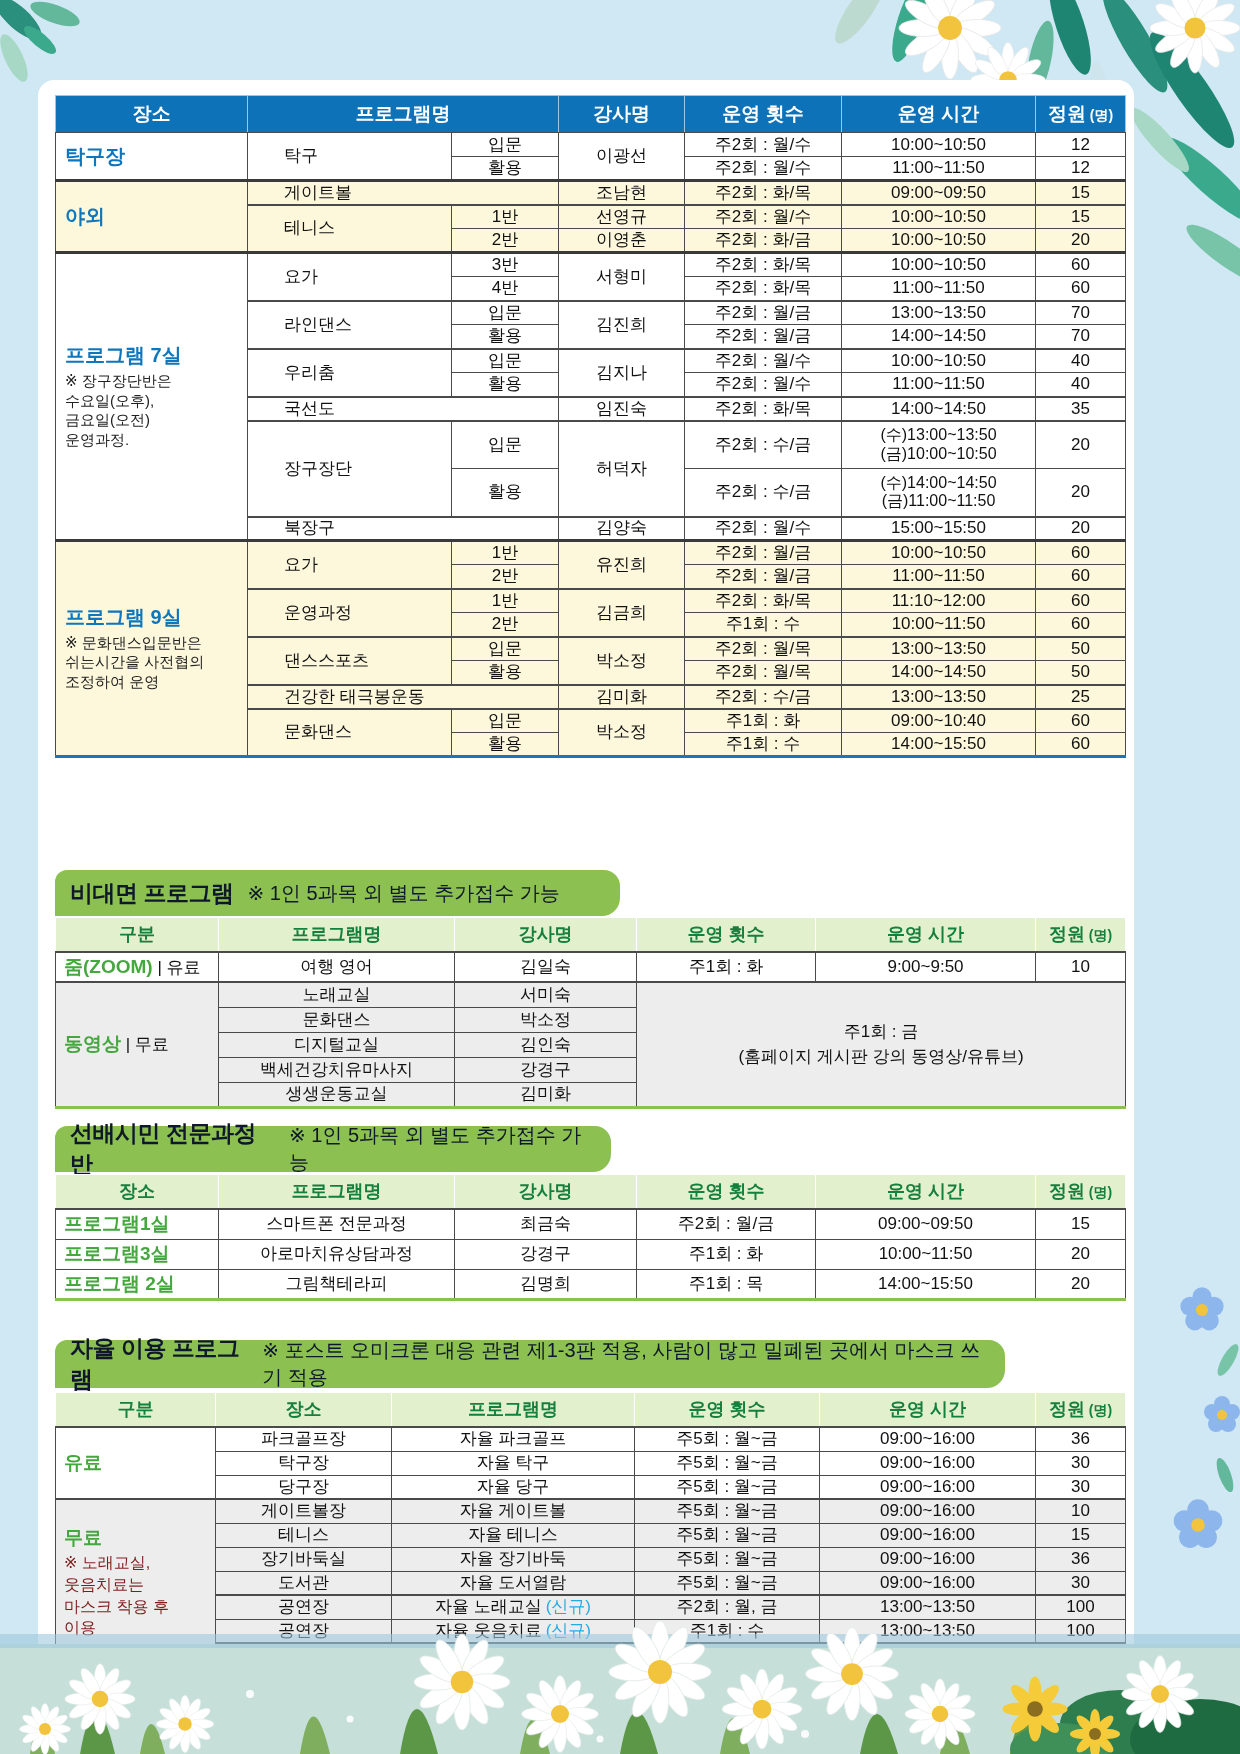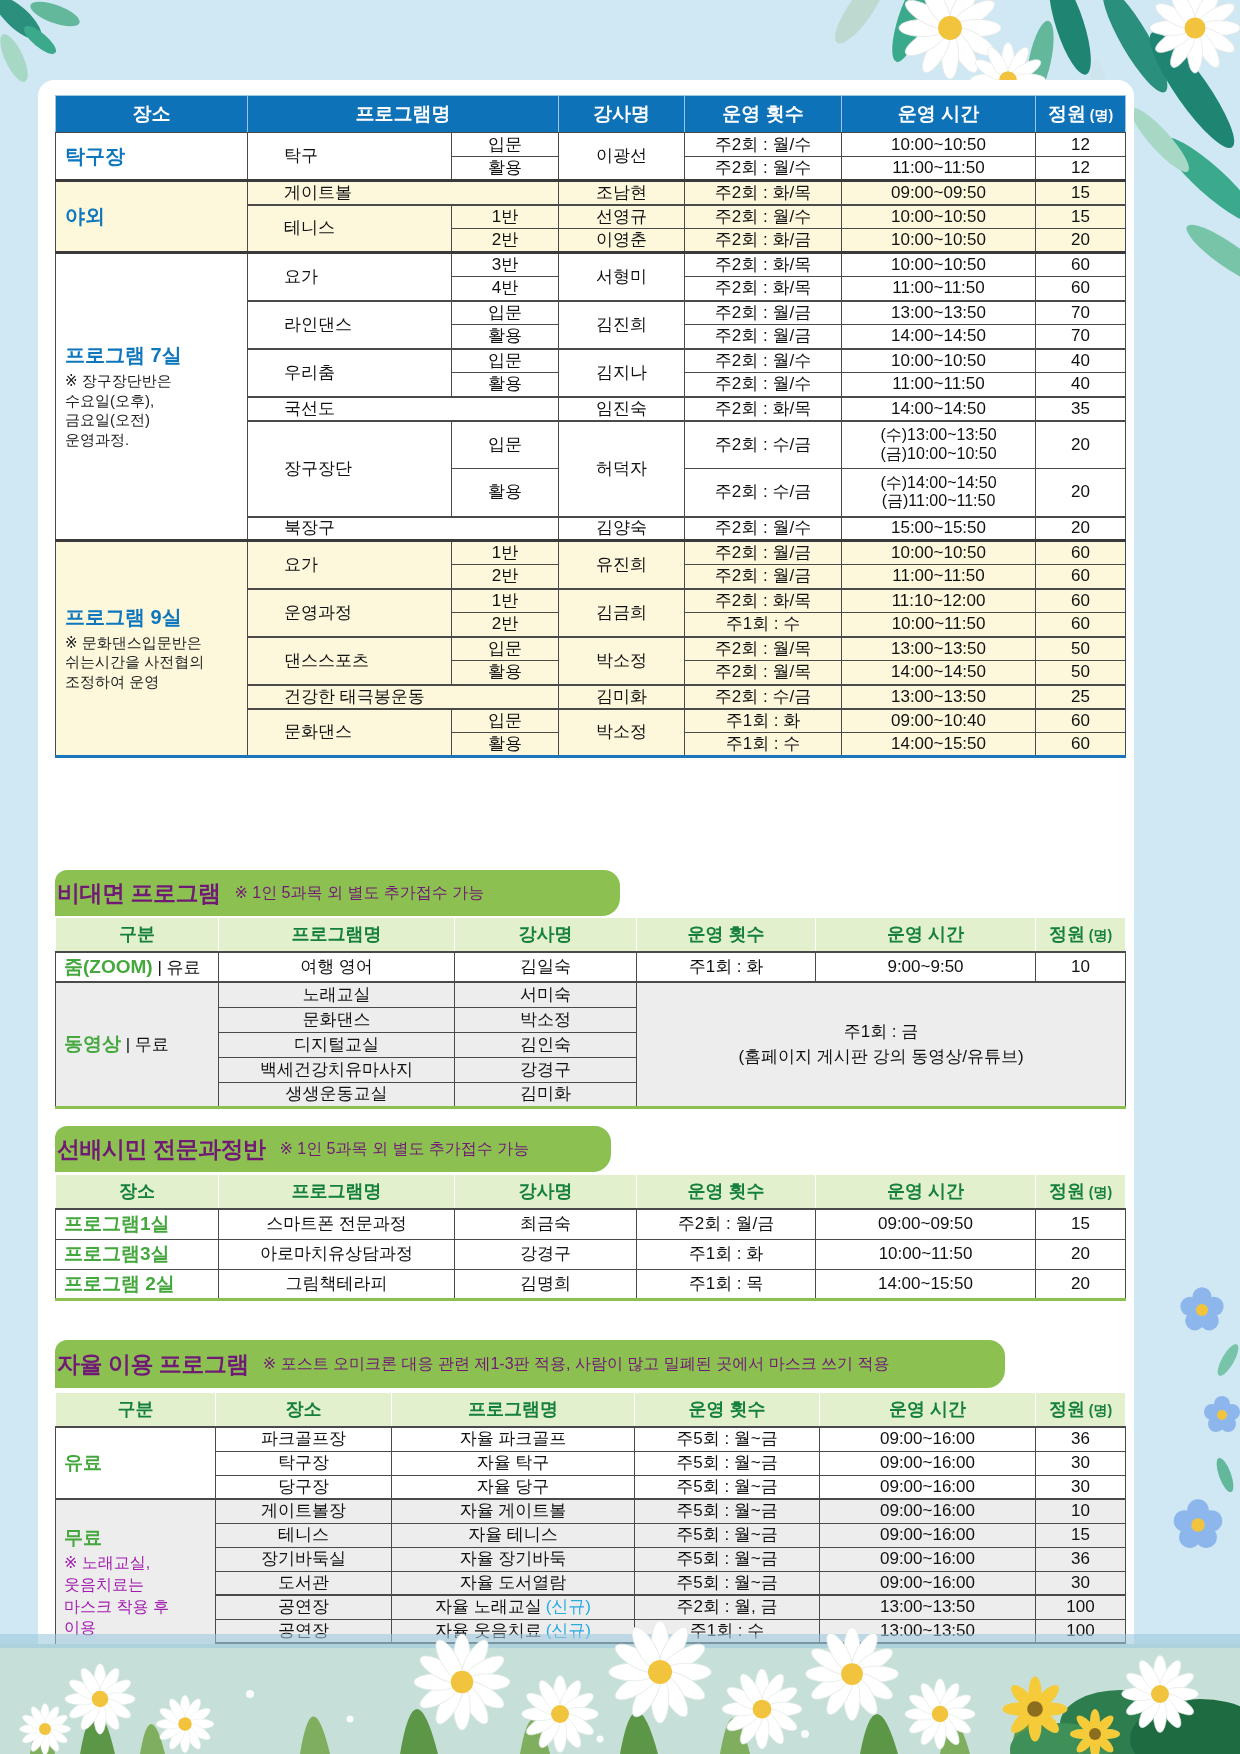--- a/index.html
+++ b/index.html
@@ -21,30 +21,30 @@
   .white td{background:#ffffff;}
   td.place{ text-align:left;padding-left:9px;vertical-align:middle;}
   .place .plabel{color:#0e76bc;font-weight:bold;font-size:20px;}
   .place .pnote{font-size:15px;color:#222;white-space:pre-line;margin-top:4px;line-height:1.3;}
   td.prog{text-align:left;padding-left:36px;}
   td.pre{white-space:pre-line;font-size:16px;}
   tr.sep td{border-top:2px solid #4a4a4a;}
   tr.gsep td{border-top:3px solid #3a3a3a;}
   .capu{font-size:14px;font-weight:bold;}
 
-  .pill{position:absolute;background:#8cc152;border-radius:12px 16px 18px 0;color:#701a75;display:flex;align-items:center;padding:0 2px;box-sizing:border-box;}
+  .pill{position:absolute;background:#8cc152;border-radius:12px 16px 18px 0;color:#0f172a;display:flex;align-items:center;padding:0 15px;box-sizing:border-box;}
   .pill .ptitle{font-size:23px;font-weight:bold;letter-spacing:-0.5px;}
-  .pill .pnote2{font-size:16px;margin-left:14px;}
+  .pill .pnote2{font-size:20px;margin-left:14px;}
 
   .t-green td,.t-green th{font-size:17px;color:#111;text-align:center;vertical-align:middle;padding:0 2px;}
   .t-green{border-bottom:3px solid #8cc152;}
   .t-green thead th{background:#e3f0cd;color:#15803d;font-weight:bold;font-size:18px;height:33px;border:1px solid #ffffff;border-bottom:2px solid #4a4a4a;}
   .greenlbl{color:#45a83e;font-weight:bold;font-size:19px;}
   td.cat{text-align:left;padding-left:8px;}
-  .cat .cnote{font-size:16px;color:#a21caf;white-space:pre-line;margin-top:4px;line-height:1.35;font-weight:normal;}
+  .cat .cnote{font-size:16px;color:#7f1d1d;white-space:pre-line;margin-top:4px;line-height:1.35;font-weight:normal;}
   .gray td{background:#ededed;}
   .mergedcell{text-align:left;padding-left:120px;font-size:18px;white-space:pre-line;line-height:1.5;background:#ededed;}
   .tag{color:#29abe2;margin-left:4px;}
   .footnote{position:absolute;font-family:"Liberation Serif","DejaVu Serif",serif;font-size:17px;color:#222;}
 </style>
 </head>
 <body>
 
 <div id="page">
 

